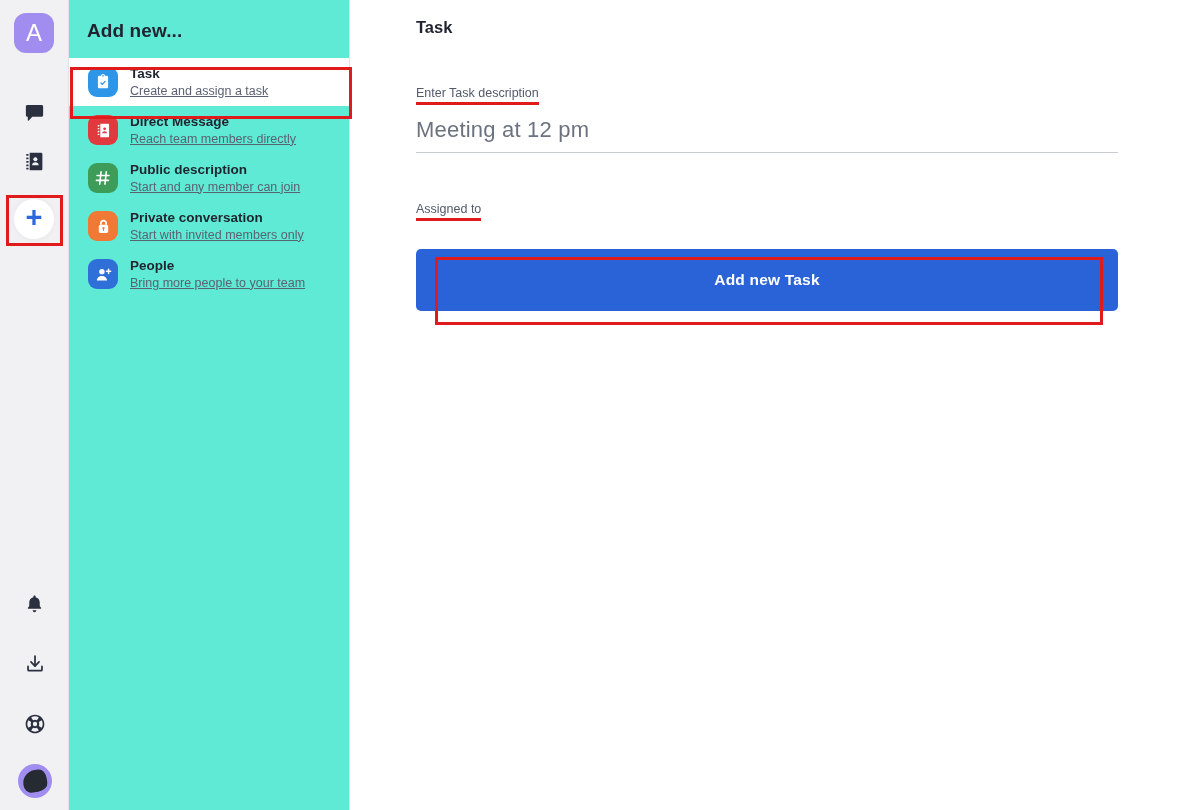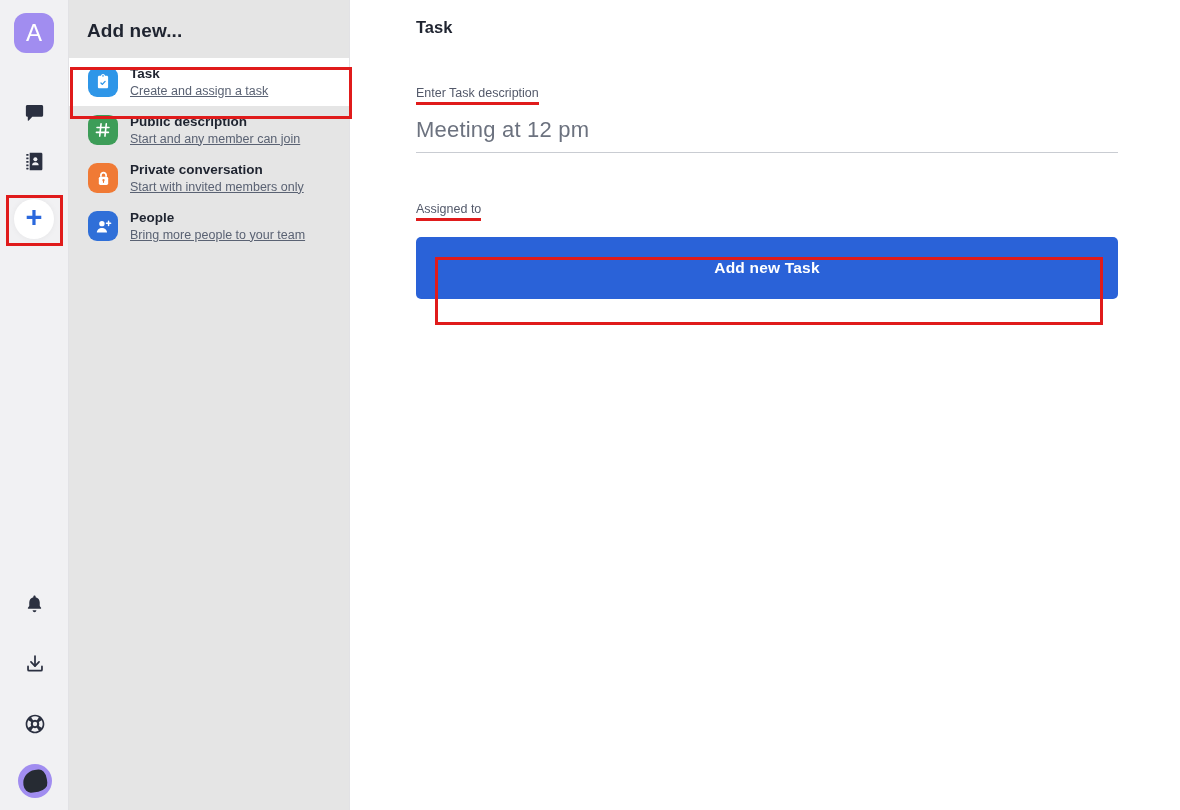--- a/index.html
+++ b/index.html
@@ -114,21 +114,21 @@
     background: #262b33;
     border-radius: 55% 30% 42% 28% / 60% 48% 36% 38%;
     transform: rotate(-8deg);
   }
 
   
   .panel {
     width: 281px;
     flex: 0 0 281px;
     height: 810px;
-    background: #e5e5e5;
+    background: #5eead4;
     border-right: 1px solid #e2e2e5;
     box-sizing: border-box;
     position: relative;
   }
   .panel-title {
     font-size: 19px;
     font-weight: 700;
     color: #1f2430;
     padding: 20px 0 0 18px;
     letter-spacing: .1px;
@@ -211,21 +211,21 @@
   }
   .field-value {
     font-size: 22px;
     color: #6c727f;
     font-weight: 400;
     letter-spacing: .2px;
   }
   .search-ico { color: #3c4250; display: flex; align-items: center; }
 
   .submit-wrap {
-    margin-top: 20px;
+    margin-top: 32px;
     position: relative;
   }
   .submit-btn {
     width: 100%;
     height: 62px;
     border: 0;
     border-radius: 5px;
     background: #2a62d8;
     color: #ffffff;
     font-size: 15.5px;
@@ -320,20 +320,37 @@
             <path d="M17 3.6h-2.2a2.9 2.9 0 0 0-5.6 0H7c-1 0-1.8.8-1.8 1.8v13.2c0 1 .8 1.8 1.8 1.8h10c1 0 1.8-.8 1.8-1.8V5.4c0-1-.8-1.8-1.8-1.8zM12 2.8c.6 0 1.1.5 1.1 1.1S12.6 5 12 5s-1.1-.5-1.1-1.1.5-1.1 1.1-1.1z"></path>
             <path d="m9.3 13.3 1.8 1.9 3.7-4" stroke="#2e96e8" stroke-width="1.8" fill="none" stroke-linecap="round" stroke-linejoin="round"></path>
           </svg>
         </div>
         <div class="menu-text">
           <div class="menu-title">Task</div>
           <div class="menu-sub">Create and assign a task</div>
         </div>
       </div>
 
+      <div class="menu-row">
+        <div class="tile" style="background:#e0393e">
+          <svg width="17" height="17" viewBox="0 0 24 24" fill="#ffffff">
+            <path d="M7.5 2.5h11c.8 0 1.4.6 1.4 1.4v16.2c0 .8-.6 1.4-1.4 1.4h-11V2.5z"></path>
+            <rect x="3.8" y="4.2" width="2.4" height="2" rx=".4"></rect>
+            <rect x="3.8" y="8.3" width="2.4" height="2" rx=".4"></rect>
+            <rect x="3.8" y="12.4" width="2.4" height="2" rx=".4"></rect>
+            <rect x="3.8" y="16.5" width="2.4" height="2" rx=".4"></rect>
+            <circle cx="13.6" cy="9.6" r="2" fill="#e0393e"></circle>
+            <path d="M10.2 16c0-1.9 1.5-3.1 3.4-3.1s3.4 1.2 3.4 3.1h-6.8z" fill="#e0393e"></path>
+          </svg>
+        </div>
+        <div class="menu-text">
+          <div class="menu-title">Direct Message</div>
+          <div class="menu-sub">Reach team members directly</div>
+        </div>
+      </div>
 
       <div class="menu-row">
         <div class="tile" style="background:#3d9d58">
           <svg width="18" height="18" viewBox="0 0 24 24" fill="none" stroke="#ffffff" stroke-width="2.1" stroke-linecap="round">
             <path d="M9.4 3.8 7.6 20.2M16.4 3.8l-1.8 16.4M4 8.6h16M3.2 15.2h16"></path>
           </svg>
         </div>
         <div class="menu-text">
           <div class="menu-title">Public description</div>
           <div class="menu-sub">Start and any member can join</div>

